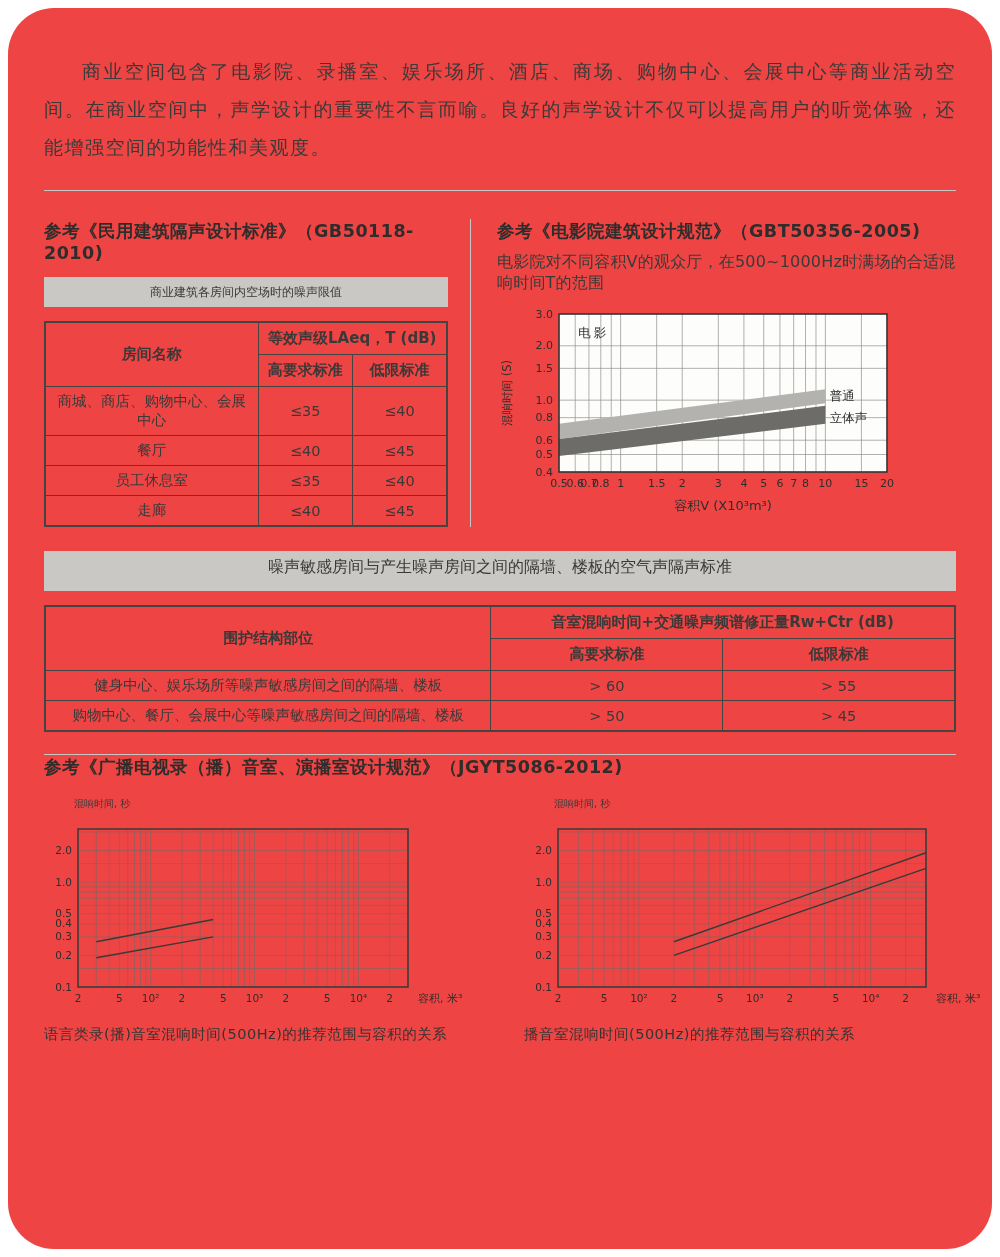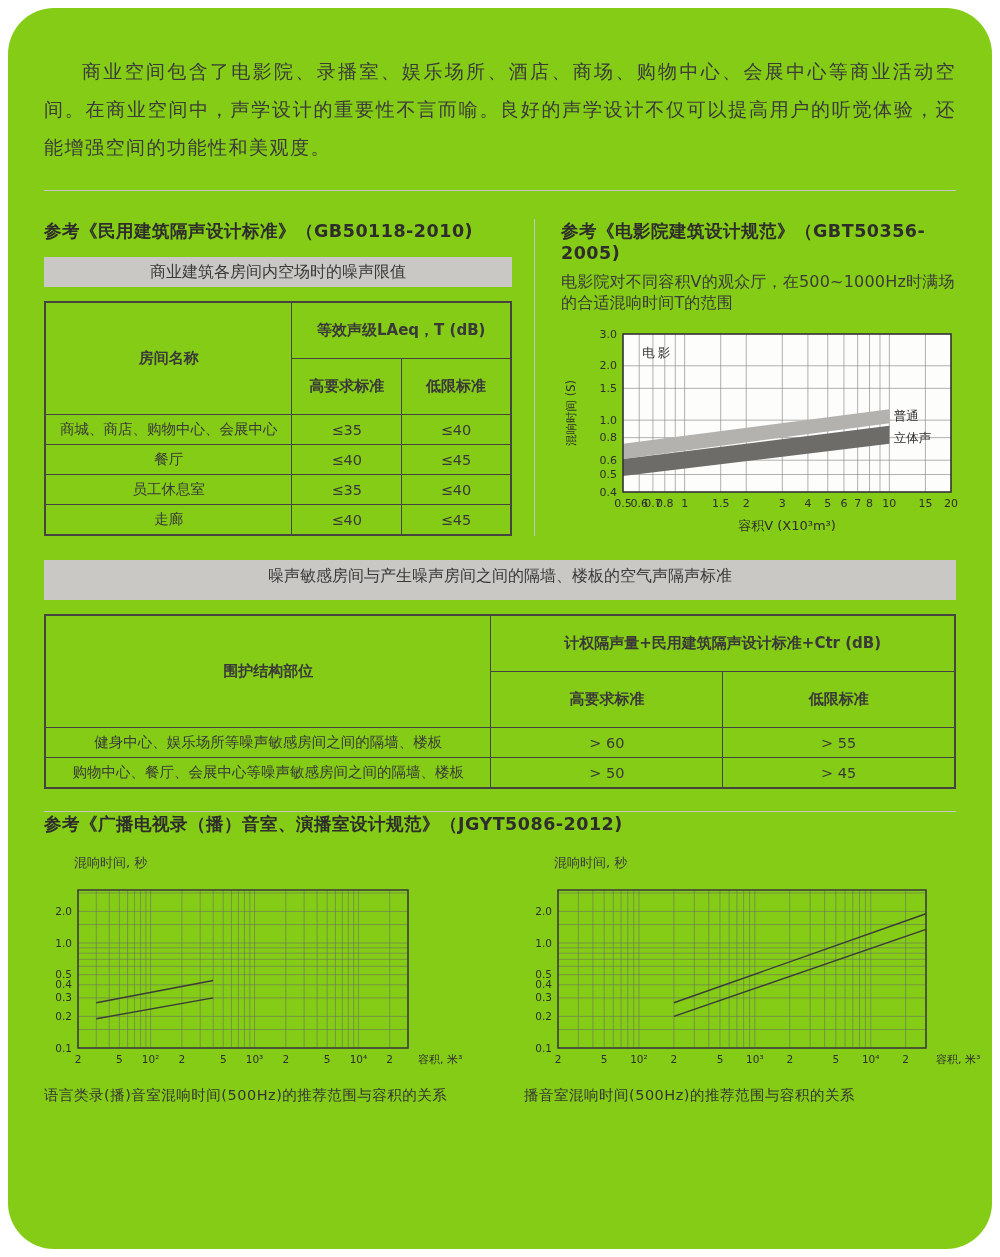--- a/index.html
+++ b/index.html
@@ -2,52 +2,52 @@
 <html lang="zh"><head>
 <meta charset="utf-8">
 <style>
   html,body{margin:0;padding:0;}
   body{
     width:1000px;height:1257px;position:relative;background:#ffffff;
     font-family:"DejaVu Sans","Liberation Sans",sans-serif;
   }
   .panel{
     position:absolute;left:8px;top:8px;width:984px;height:1241px;
-    background:#84cc16;border-radius:46px;box-sizing:border-box;
+    background:#ef4444;border-radius:46px;box-sizing:border-box;
     padding:0 36px;color:#3a3938;overflow:hidden;
   }
   .intro{padding-top:44px;}
   .intro p{
     margin:0;font-size:19px;line-height:38px;letter-spacing:1.5px;
     text-indent:2em;text-align:justify;color:#3b3a38;
   }
   .hdiv{height:1px;background:#c7c6c3;margin-top:24px;}
   .cols{display:flex;margin-top:28px;align-items:stretch;}
-  .col-left{width:468px;flex:none;}
+  .col-left{width:404px;flex:none;}
   .vdiv{width:1px;background:#c7c6c3;margin-left:22px;flex:none;}
   .col-right{flex:1;padding-left:26px;min-width:0;}
   h2.sec-title{margin:0;font-size:17.5px;font-weight:bold;color:#2e2d2b;letter-spacing:0.5px;}
   .cap-bar{
     margin-top:14px;background:#c9c8c5;height:30px;line-height:30px;
-    text-align:center;font-size:16px;color:#3a3938;
+    text-align:center;font-size:12px;color:#3a3938;
   }
   .cap-bar.big{height:40px;line-height:32px;font-size:16px;}
   table.std{width:100%;border-collapse:collapse;margin-top:14px;border:2px solid #454441;}
   table.std th,table.std td{
     border:1px solid #454441;text-align:center;color:#3a3938;
     font-size:14.5px;padding:5px 6px;
   }
-  table.std th{font-weight:bold;font-size:15px;padding:18px 6px;}
+  table.std th{font-weight:bold;font-size:15px;padding:6px 6px;}
   .chart-sub{margin-top:9px;font-size:16px;color:#3b3a38;letter-spacing:0.2px;}
   .mid-section{margin-top:24px;}
   .bottom-title{margin-top:32px;}
   .charts-row{display:flex;margin-top:18px;}
   .chart-block{flex:none;}
   .chart-block.right{padding-left:28px;}
-  .ylab-top{font-size:13px;color:#3b3a38;margin:0 0 2px 30px;}
+  .ylab-top{font-size:10px;color:#3b3a38;margin:0 0 2px 30px;}
   .chart-caption{font-size:14.5px;color:#353432;margin-top:10px;letter-spacing:0.5px;}
   svg{display:block;}
 </style>
 </head>
 <body>
 
 <div class="panel">
 
   <div class="intro">
     <p>商业空间包含了电影院、录播室、娱乐场所、酒店、商场、购物中心、会展中心等商业活动空间。在商业空间中，声学设计的重要性不言而喻。良好的声学设计不仅可以提高用户的听觉体验，还能增强空间的功能性和美观度。</p>
@@ -173,21 +173,21 @@
     <div class="cap-bar big">噪声敏感房间与产生噪声房间之间的隔墙、楼板的空气声隔声标准</div>
     <table class="std">
       <colgroup>
           <col style="width:49%">
           <col style="width:25.5%">
           <col style="width:25.5%">
         </colgroup>
       <tbody>
         <tr>
           <th rowspan="2">围护结构部位</th>
-          <th colspan="2">计权隔声量+民用建筑隔声设计标准+Ctr (dB)</th>
+          <th colspan="2">音室混响时间+交通噪声频谱修正量Rw+Ctr (dB)</th>
         </tr>
         <tr>
           <th>高要求标准</th>
           <th>低限标准</th>
         </tr>
         <tr>
           <td>健身中心、娱乐场所等噪声敏感房间之间的隔墙、楼板</td>
           <td>&gt; 60</td>
           <td>&gt; 55</td>
         </tr>

